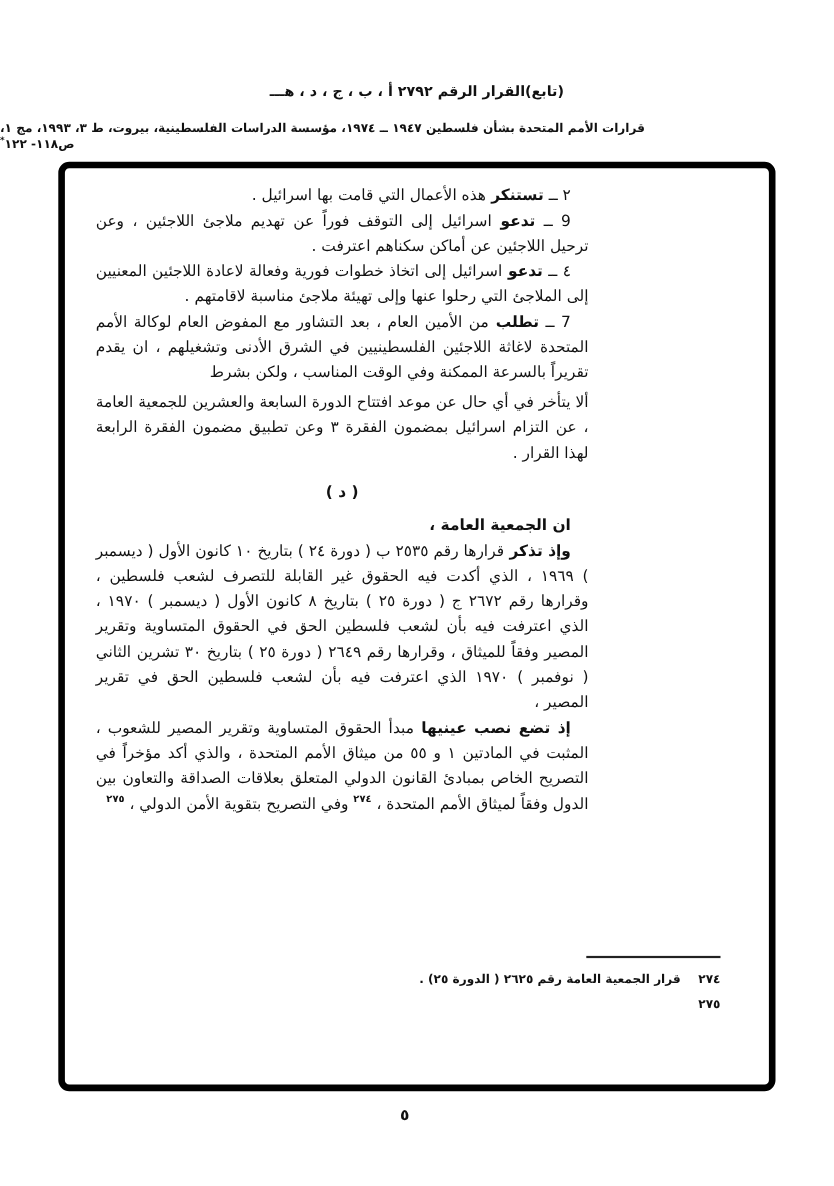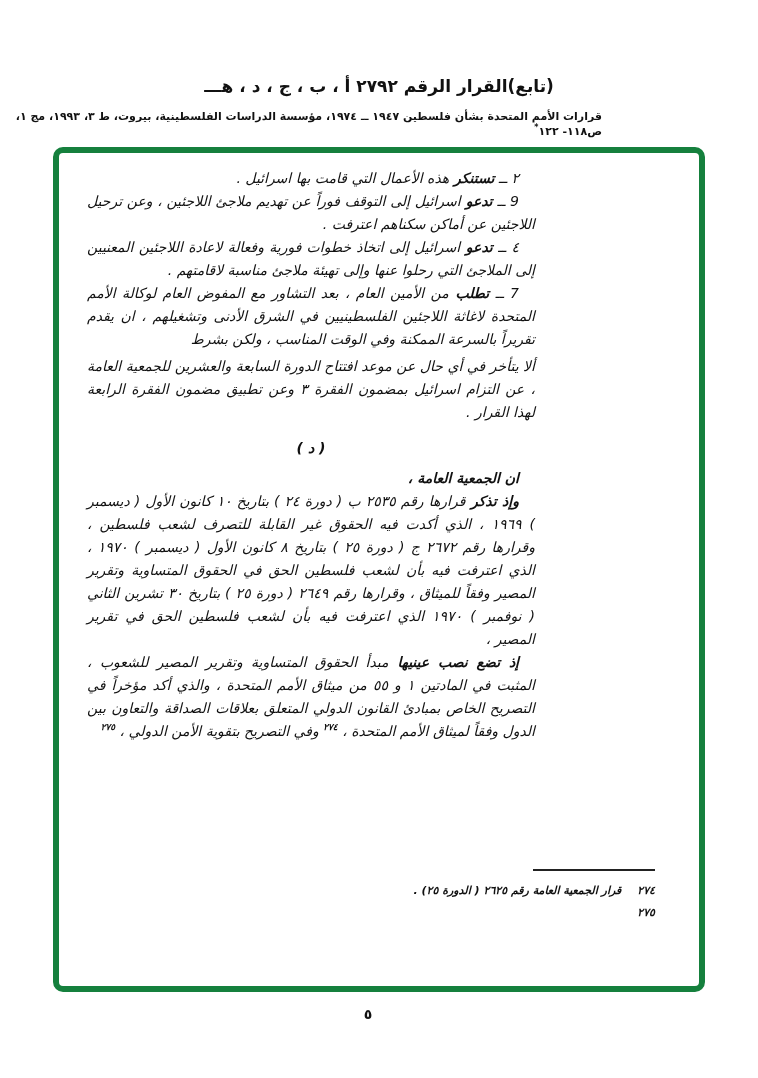--- a/index.html
+++ b/index.html
@@ -8,37 +8,36 @@
     width:758px;height:1078px;
     background:#ffffff;
     font-family:"DejaVu Sans",sans-serif;
     color:#111;
     overflow:hidden;
   }
   
   .hdr1{
     position:absolute;top:76px;left:0;width:758px;
     direction:rtl;text-align:center;
-    font-size:17px;font-weight:bold;letter-spacing:.2px;
+    font-size:13px;font-weight:bold;letter-spacing:.2px;
   }
   .hdr2{
     position:absolute;top:110px;left:0;width:602px;
-    direction:rtl;text-align:right;
+    direction:rtl;text-align:left;
     font-size:11px;font-weight:bold;
   }
   .hdr2 sup{font-size:8px;}
   
   .frame{
     position:absolute;left:53px;top:147px;
     width:652px;height:845px;
     box-sizing:border-box;
-    border:6px solid #15803d;
+    border:6px solid #000000;
     border-radius:10px;
     background:#ffffff;
-    font-style:italic;
   }
   
   .bodytext{
     position:absolute;top:14px;right:164px;left:28px;
     direction:rtl;
     text-align:justify;
     font-size:14px;line-height:23px;
   }
   .para{margin:0;}
   .para.indent{text-indent:16px;}

